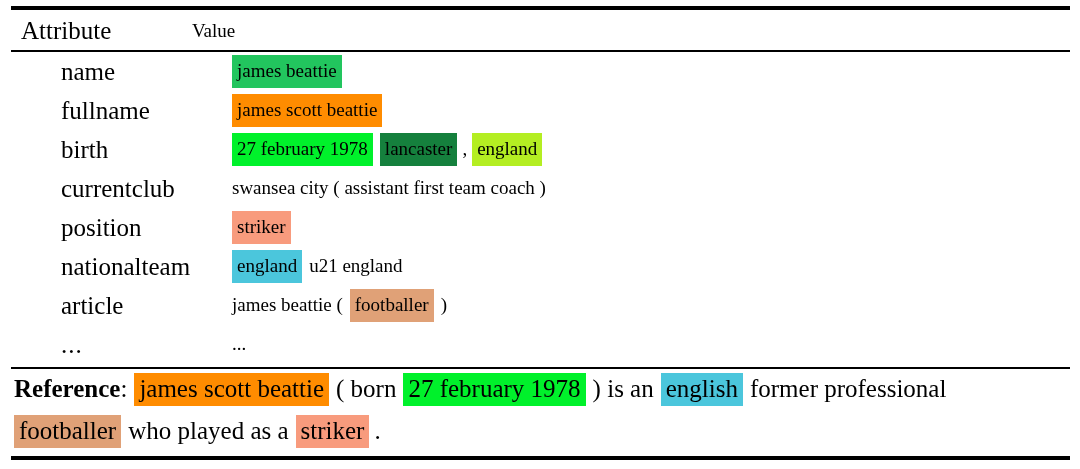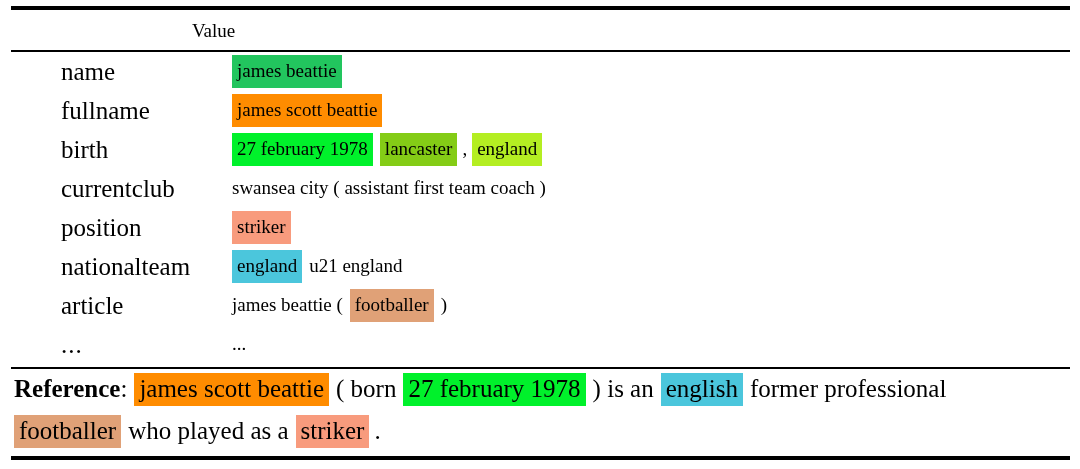--- a/index.html
+++ b/index.html
@@ -122,20 +122,21 @@
 <body>
 
 <div class="sheet">
 
   <div class="rule rule-top"></div>
   <div class="rule rule-head"></div>
   <div class="rule rule-midsplit"></div>
   <div class="rule rule-bottom"></div>
 
   <div class="header-row">
+    <div class="col-attr">Attribute</div>
     <div class="col-val">Value</div>
   </div>
 
   <div class="table-area" id="table-body">
       <div class="row">
         <div class="col-attr">name</div>
         <div class="col-val">
           <span class="hl" style="background: #22c55e;">james beattie</span>
         </div>
       </div>
@@ -143,21 +144,21 @@
         <div class="col-attr">fullname</div>
         <div class="col-val">
           <span class="hl" style="background: rgb(255, 140, 0);">james scott beattie</span>
         </div>
       </div>
       <div class="row">
         <div class="col-attr">birth</div>
         <div class="col-val">
           <span class="hl" style="background: rgb(0, 241, 43);">27 february 1978</span>
           <span class="gap"></span>
-          <span class="hl" style="background: #84cc16;">lancaster</span>
+          <span class="hl" style="background: #15803d;">lancaster</span>
           <span class="gap-sm"></span>
           <span class="plain">,</span>
           <span class="gap-sm"></span>
           <span class="hl" style="background: rgb(180, 238, 34);">england</span>
         </div>
       </div>
       <div class="row">
         <div class="col-attr">currentclub</div>
         <div class="col-val">
           <span class="plain">swansea city ( assistant first team coach )</span>

